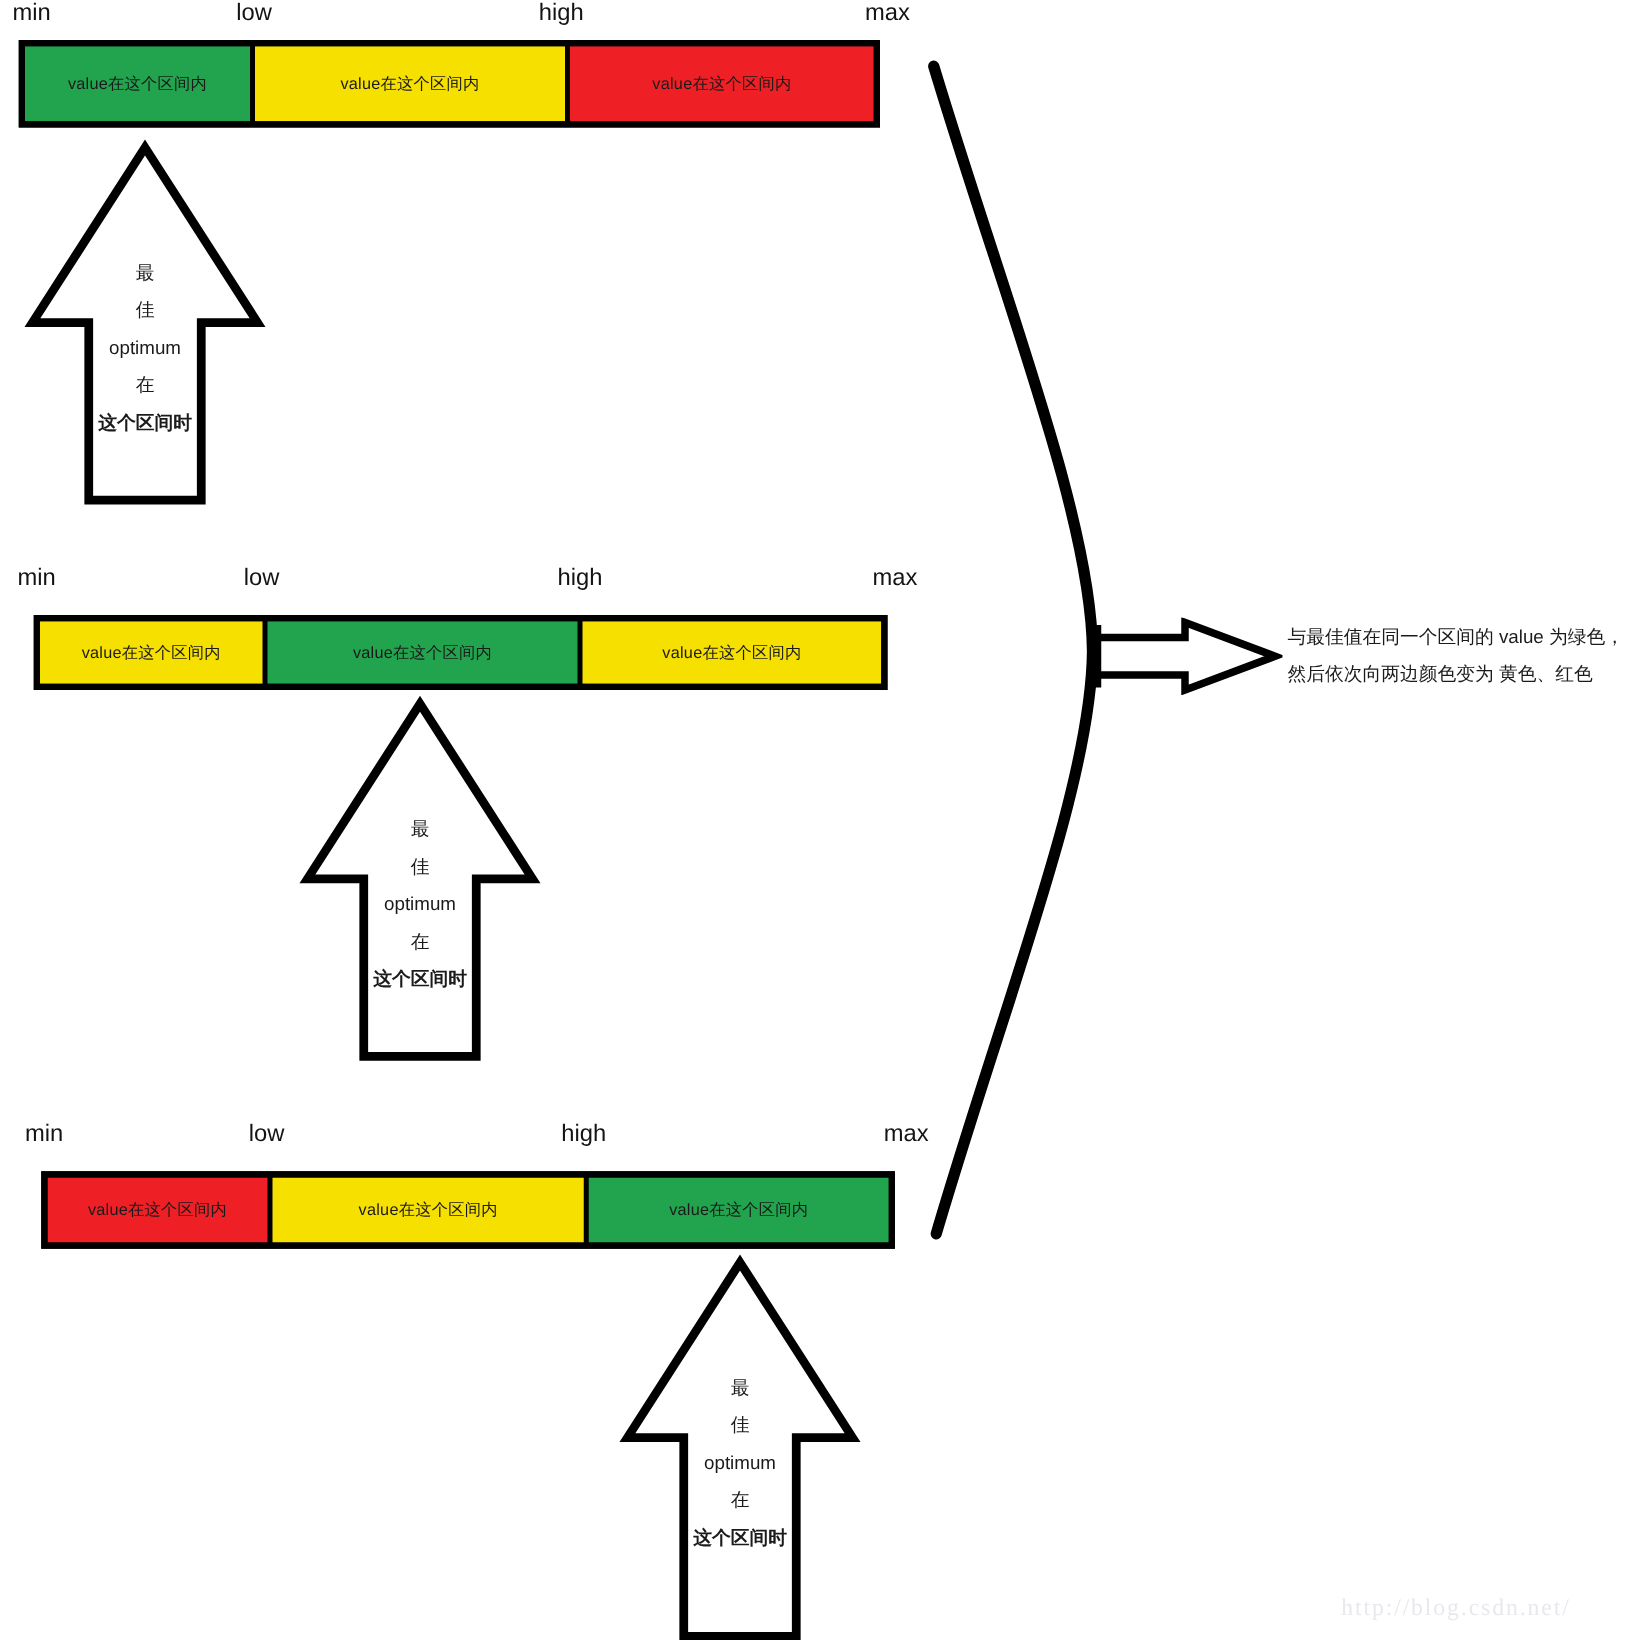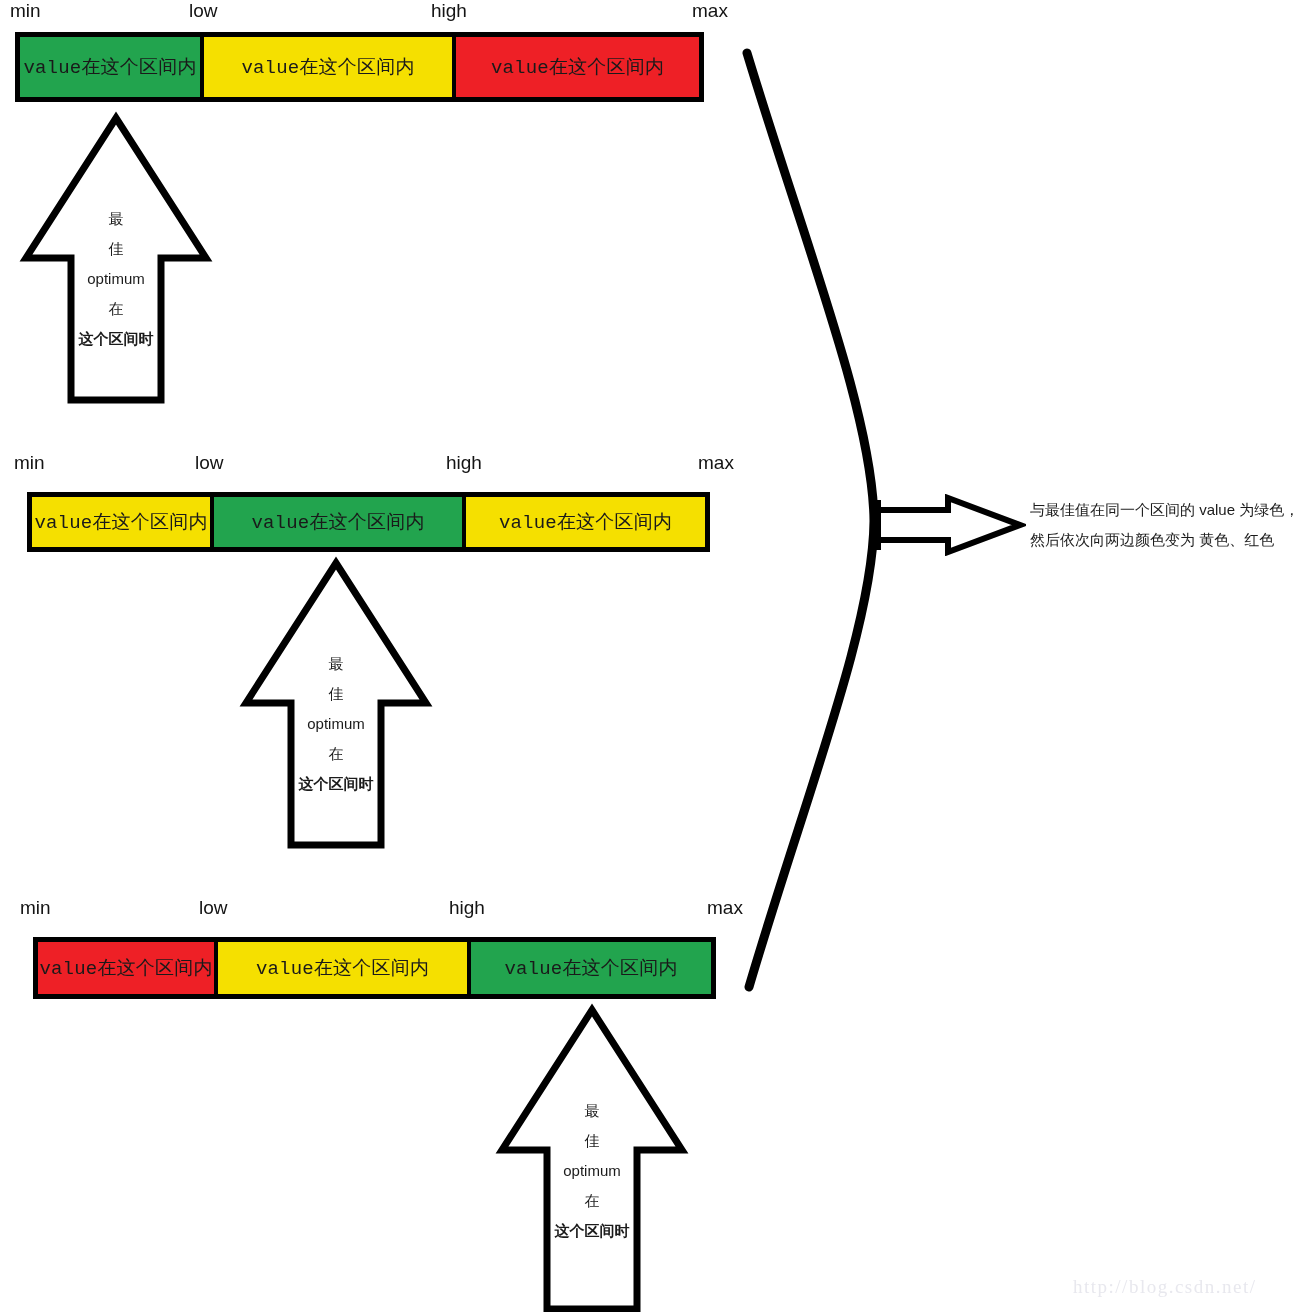--- a/index.html
+++ b/index.html
@@ -43,24 +43,24 @@
     position: relative;
     box-sizing: border-box;
     display: flex;
     align-items: center;
     justify-content: center;
     margin-right: 4px;
     height: 100%;
   }
   .seg:last-child { margin-right: 0; }
   .seg-label {
-    font-size: 19px;
+    font-size: 13px;
     color: #1a1a1a;
     white-space: nowrap;
-    font-family: Liberation Mono, monospace;
+    font-family: Liberation Sans, sans-serif;
     letter-spacing: 0.2px;
   }
 
   
   .up-arrow { position: absolute; }
   .up-arrow svg { display: block; overflow: visible; }
   .arrow-text {
     position: absolute;
     left: 0;
     top: 0;

